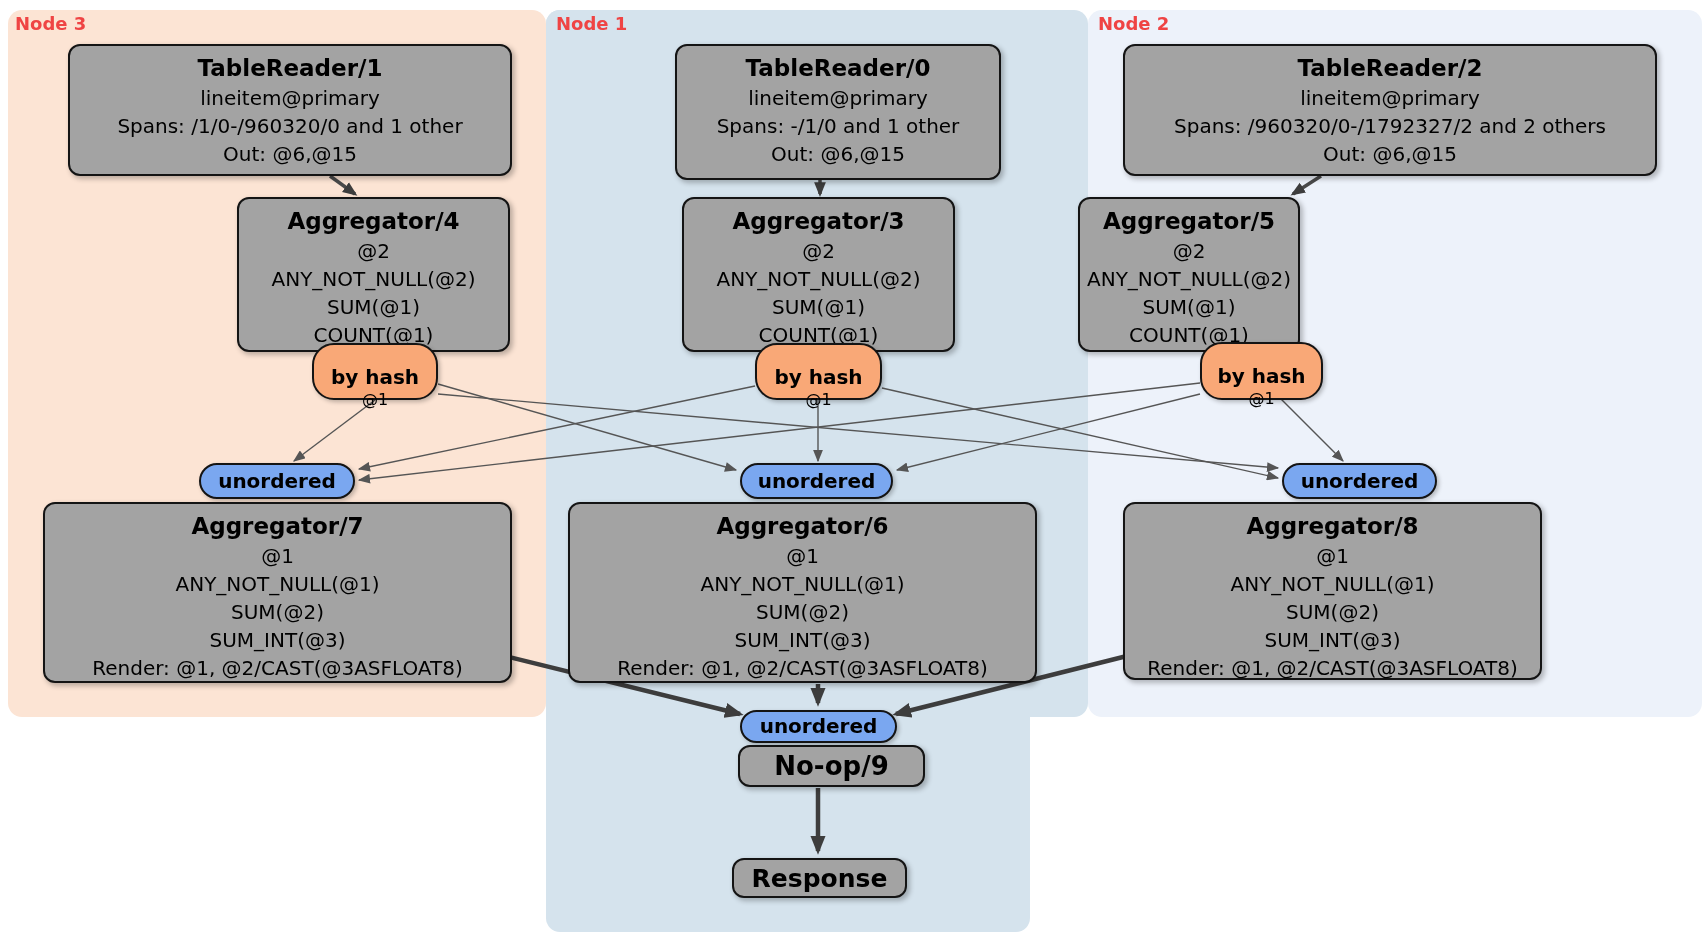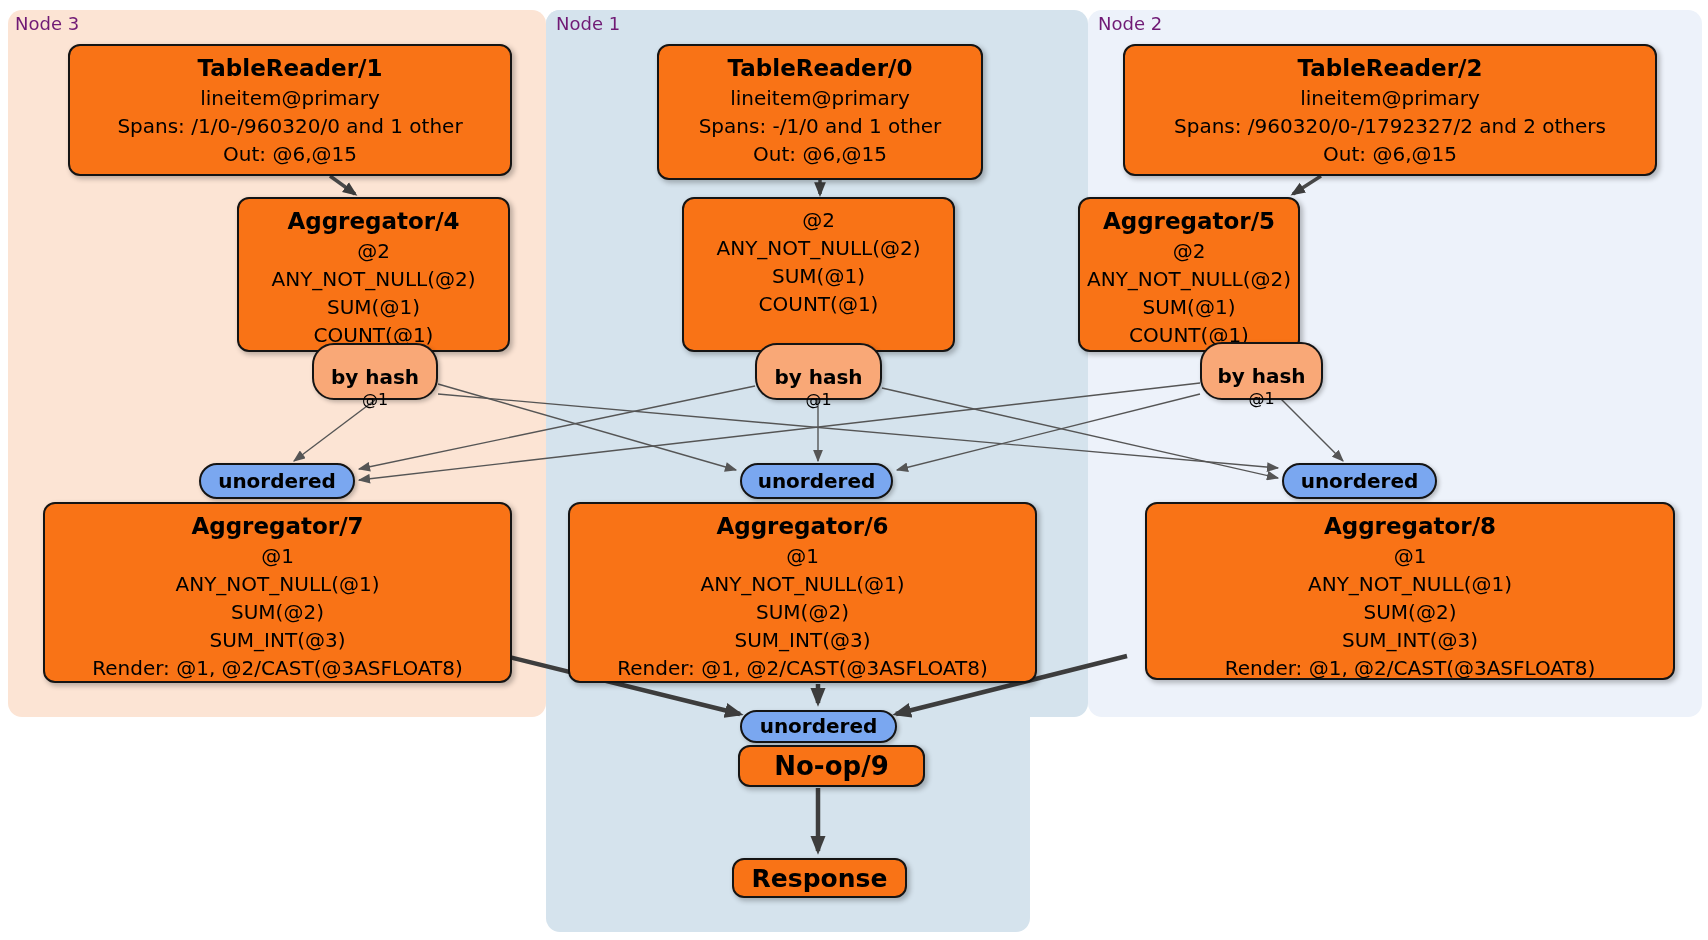--- a/index.html
+++ b/index.html
@@ -1,23 +1,23 @@
 <!DOCTYPE html>
 <html><head>
 <meta charset="utf-8">
 <style>
   html,body{margin:0;padding:0;background:#ffffff;}
   .canvas{
     position:relative;width:1708px;height:940px;overflow:hidden;
     font-family:"DejaVu Sans","Liberation Sans",sans-serif;color:#000;
   }
   .panel{position:absolute;border-radius:14px;}
-  .panel-label{position:absolute;font-size:18px;color:#701a75;white-space:nowrap;}
+  .panel-label{position:absolute;font-size:18px;color:#ef4444;white-space:nowrap;font-weight:bold;}
   .proc{
-    position:absolute;background:#f97316;border:2px solid #141414;border-radius:12px;
+    position:absolute;background:#a3a3a3;border:2px solid #141414;border-radius:12px;
     text-align:center;box-shadow:2.5px 2.5px 5px rgba(0,0,0,.25);box-sizing:border-box;
     padding-top:7px;
   }
   .proc .title{font-weight:bold;font-size:23px;line-height:31px;white-space:nowrap;}
   .proc .line{font-size:20px;line-height:28px;white-space:nowrap;}
   .pill{
     position:absolute;border:2px solid #141414;text-align:center;box-sizing:border-box;
     box-shadow:2px 2px 4px rgba(0,0,0,.25);
   }
   .router{background:#f9a877;border-radius:22px;padding-top:20px;}
@@ -102,27 +102,28 @@
   </div>
   <div class="proc node-el" style="left:43px;top:502px;width:469px;height:181px;">
     <div class="title">Aggregator/7</div>
     <div class="line">@1</div>
     <div class="line">ANY_NOT_NULL(@1)</div>
     <div class="line">SUM(@2)</div>
     <div class="line">SUM_INT(@3)</div>
     <div class="line">Render: @1, @2/CAST(@3ASFLOAT8)</div>
   </div>
 
-  <div class="proc node-el" style="left:657px;top:44px;width:326px;height:136px;">
+  <div class="proc node-el" style="left:675px;top:44px;width:326px;height:136px;">
     <div class="title">TableReader/0</div>
     <div class="line">lineitem@primary</div>
     <div class="line">Spans: -/1/0 and 1 other</div>
     <div class="line">Out: @6,@15</div>
   </div>
   <div class="proc node-el" style="left:682px;top:197px;width:273px;height:155px;">
+    <div class="title">Aggregator/3</div>
     <div class="line">@2</div>
     <div class="line">ANY_NOT_NULL(@2)</div>
     <div class="line">SUM(@1)</div>
     <div class="line">COUNT(@1)</div>
   </div>
   <div class="pill router node-el" style="left:755px;top:343px;width:127px;height:57px;">
     <div class="rt">by hash</div>
     <div class="rs">@1</div>
   </div>
   <div class="pill sync node-el" style="left:740px;top:463px;width:153px;height:36px;">
@@ -159,21 +160,21 @@
     <div class="line">SUM(@1)</div>
     <div class="line">COUNT(@1)</div>
   </div>
   <div class="pill router node-el" style="left:1200px;top:342px;width:123px;height:58px;">
     <div class="rt">by hash</div>
     <div class="rs">@1</div>
   </div>
   <div class="pill sync node-el" style="left:1282px;top:463px;width:155px;height:36px;">
     <div class="st">unordered</div>
   </div>
-  <div class="proc node-el" style="left:1123px;top:502px;width:530px;height:178px;margin-left:22px;">
+  <div class="proc node-el" style="left:1123px;top:502px;width:419px;height:178px;">
     <div class="title">Aggregator/8</div>
     <div class="line">@1</div>
     <div class="line">ANY_NOT_NULL(@1)</div>
     <div class="line">SUM(@2)</div>
     <div class="line">SUM_INT(@3)</div>
     <div class="line">Render: @1, @2/CAST(@3ASFLOAT8)</div>
   </div>
 
 </div>
 

